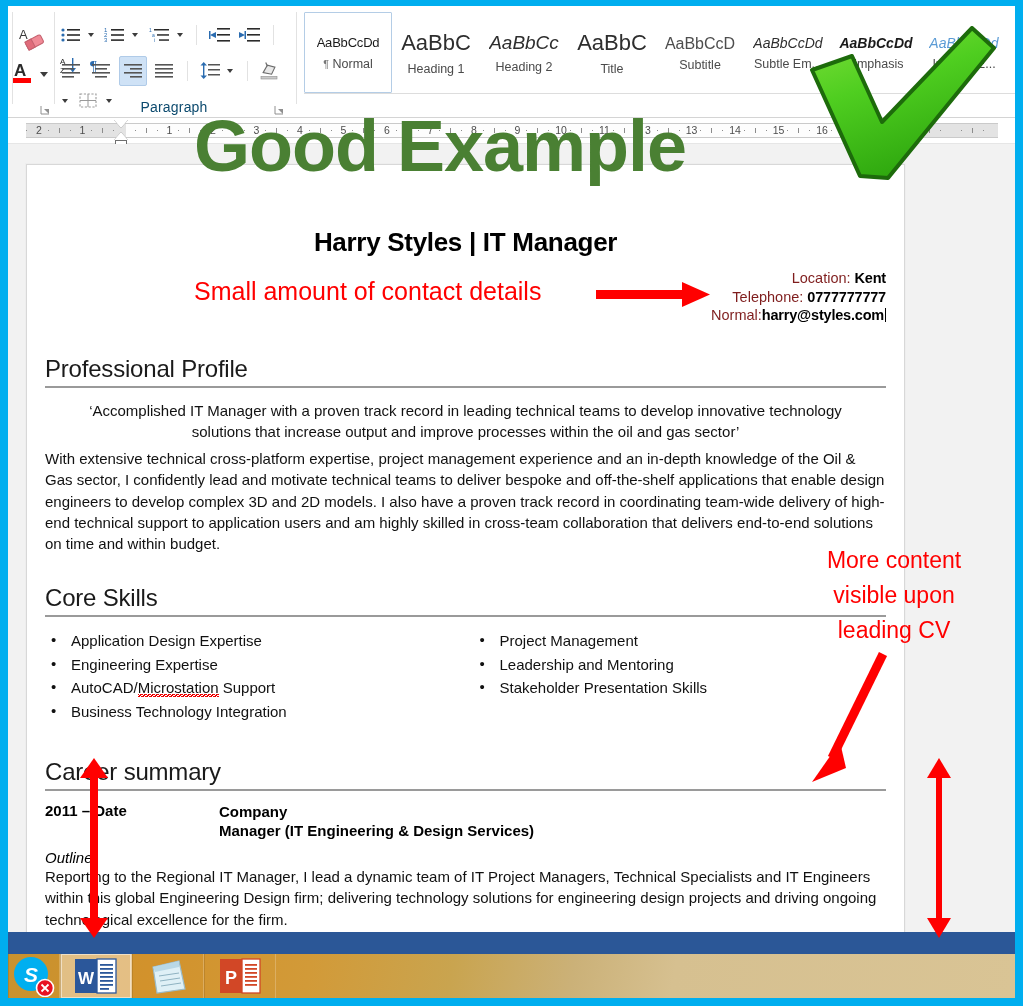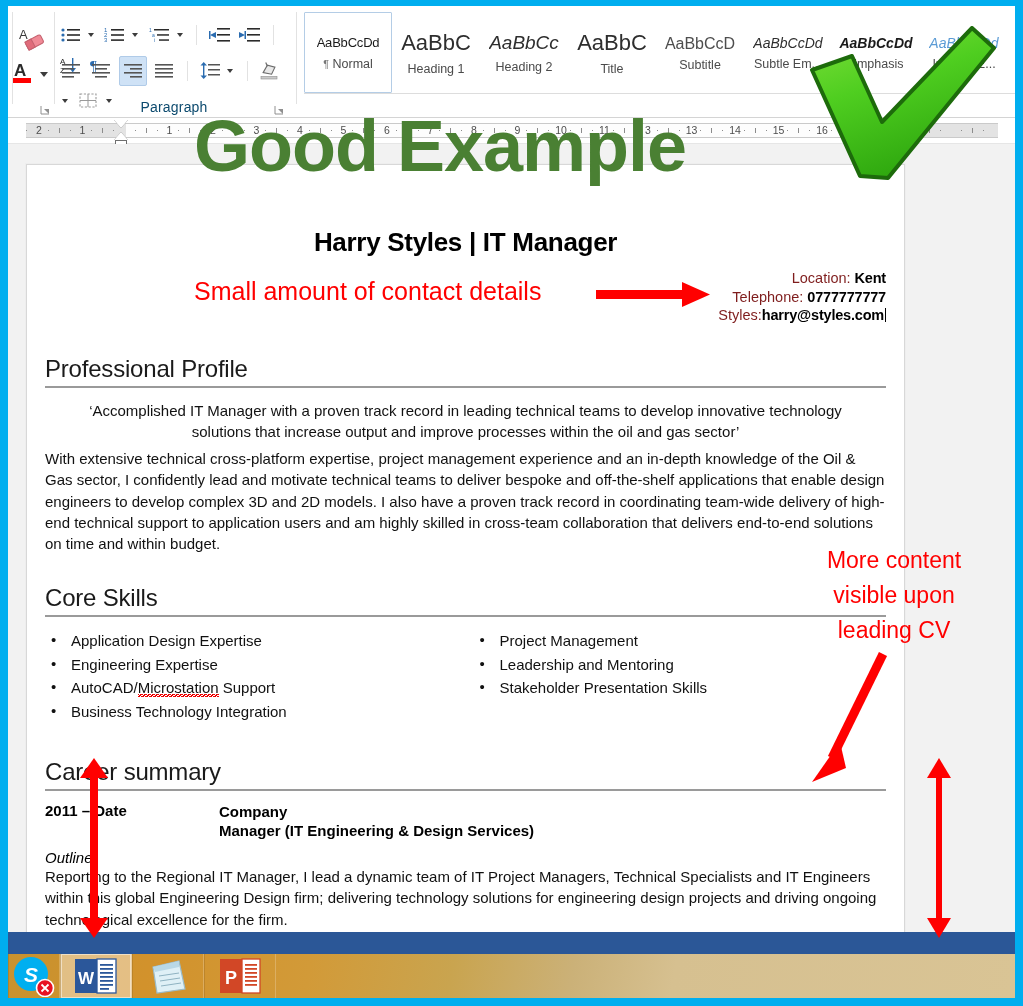--- a/index.html
+++ b/index.html
@@ -609,21 +609,21 @@
         <div class="contact-block">
           <div>
             <span class="contact-lbl">Location:</span>
             <span class="contact-val">Kent</span>
           </div>
           <div>
             <span class="contact-lbl">Telephone:</span>
             <span class="contact-val">0777777777</span>
           </div>
           <div>
-            <span class="contact-lbl">Styles:</span><span class="contact-val">harry@styles.com</span><span class="caret-bar"></span>
+            <span class="contact-lbl">Normal:</span><span class="contact-val">harry@styles.com</span><span class="caret-bar"></span>
           </div>
         </div>
 
         <div class="sec-head">Professional Profile</div>
         <div class="quote-p">‘Accomplished IT Manager with a proven track record in leading technical teams to develop innovative technology solutions that increase output and improve processes within the oil and gas sector’</div>
         <div class="body-p">With extensive technical cross-platform expertise, project management experience and an in-depth knowledge of the Oil &amp; Gas sector, I confidently lead and motivate technical teams to deliver bespoke and off-the-shelf applications that enable design engineers to develop complex 3D and 2D models.  I also have a proven track record in coordinating team-wide delivery of high-end technical support to application users and am highly skilled in cross-team collaboration that delivers end-to-end solutions on time and within budget.</div>
 
         <div class="sec-head">Core Skills</div>
         <div class="skills-wrap">
           <div class="skills-col left">

